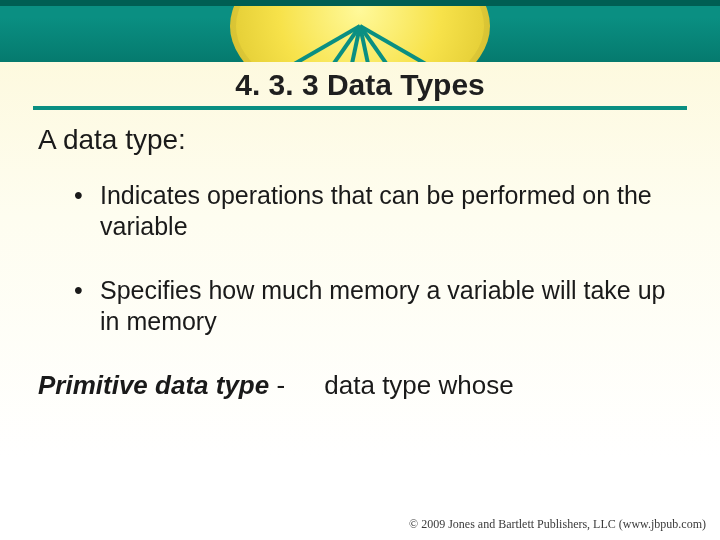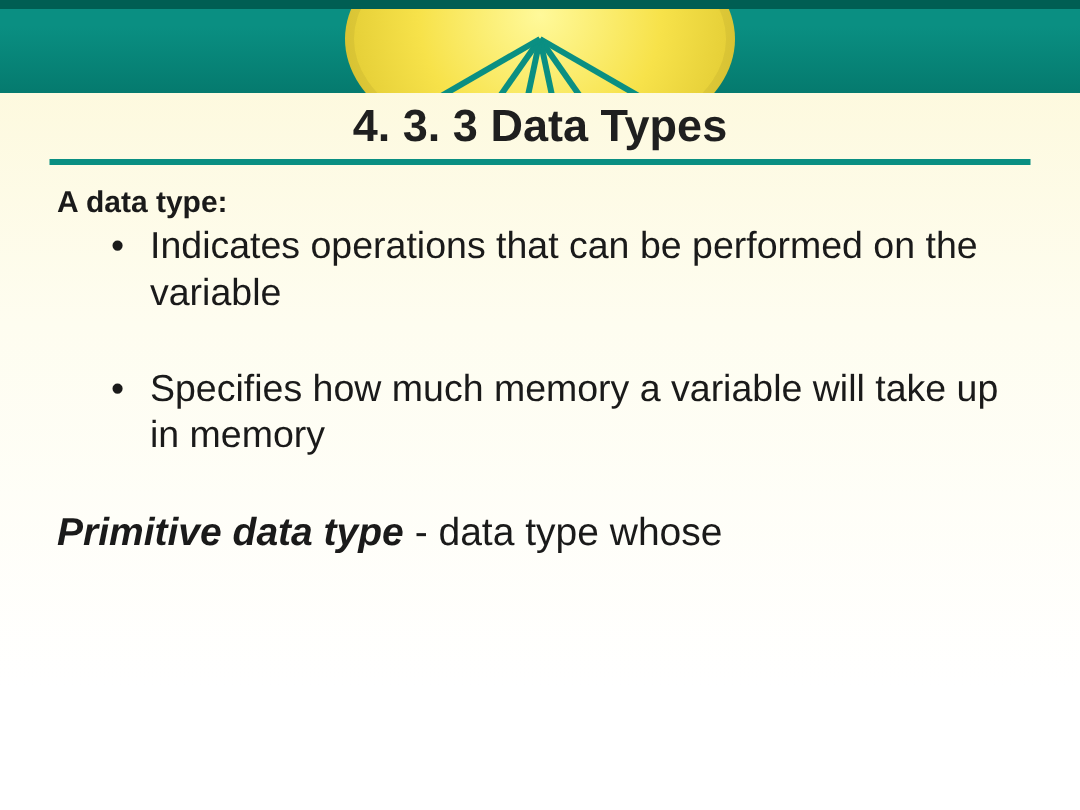--- a/index.html
+++ b/index.html
@@ -35,37 +35,37 @@
     width: 654px; margin: 2px auto 0 auto;
     border-top: 2px solid #0a8f82;
     border-bottom: 2px solid #0a8f82;
     height: 3px;
   }
   .content {
     position: absolute; top: 124px; left: 38px; width: 648px;
     color: #1a1a1a;
   }
   .subheading {
-    font-size: 20px; font-weight: bold; margin-bottom: 2px;
+    font-size: 28px; font-weight: normal; margin-bottom: 24px;
   }
   ul.bullets { list-style: none; margin-left: 36px; margin-bottom: 8px; }
   ul.bullets li {
     position: relative; font-size: 25px; line-height: 1.22;
     padding-left: 26px; margin-bottom: 34px;
   }
   ul.bullets li::before {
     content: "•"; position: absolute; left: 0; top: 0; font-size: 25px; color: #1a1a1a;
   }
   .definition {
     font-size: 26px; line-height: 1.22; margin-top: 18px; margin-left: 0;
     padding-left: 0;
   }
   .definition .term { font-weight: bold; font-style: italic; }
   .definition .def-body { display: block; padding-left: 34px; }
-  .definition .def-first { display: inline; }
+  .definition .def-first { display: inline; margin-left: 32px; }
   .footer {
     position: absolute; bottom: 8px; right: 14px;
     font-family: Georgia, 'Times New Roman', serif;
     font-size: 12px; color: #3a3a3a;
   }
 </style>
 </head>
 <body>
 
 <div class="slide">
@@ -90,14 +90,15 @@
     <div class="subheading">A data type:</div>
     <ul class="bullets">
       <li>Indicates operations that can be performed  on the variable</li>
       <li>Specifies how much memory a variable will take up in memory</li>
     </ul>
     <div class="definition">
       <span class="term">Primitive data type</span><span> - </span><span class="def-first">data type whose</span>
     </div>
   </div>
 
+  <div class="footer">© 2009 Jones and Bartlett Publishers, LLC (www.jbpub.com)</div>
 
 </div>
 
 </body></html>

